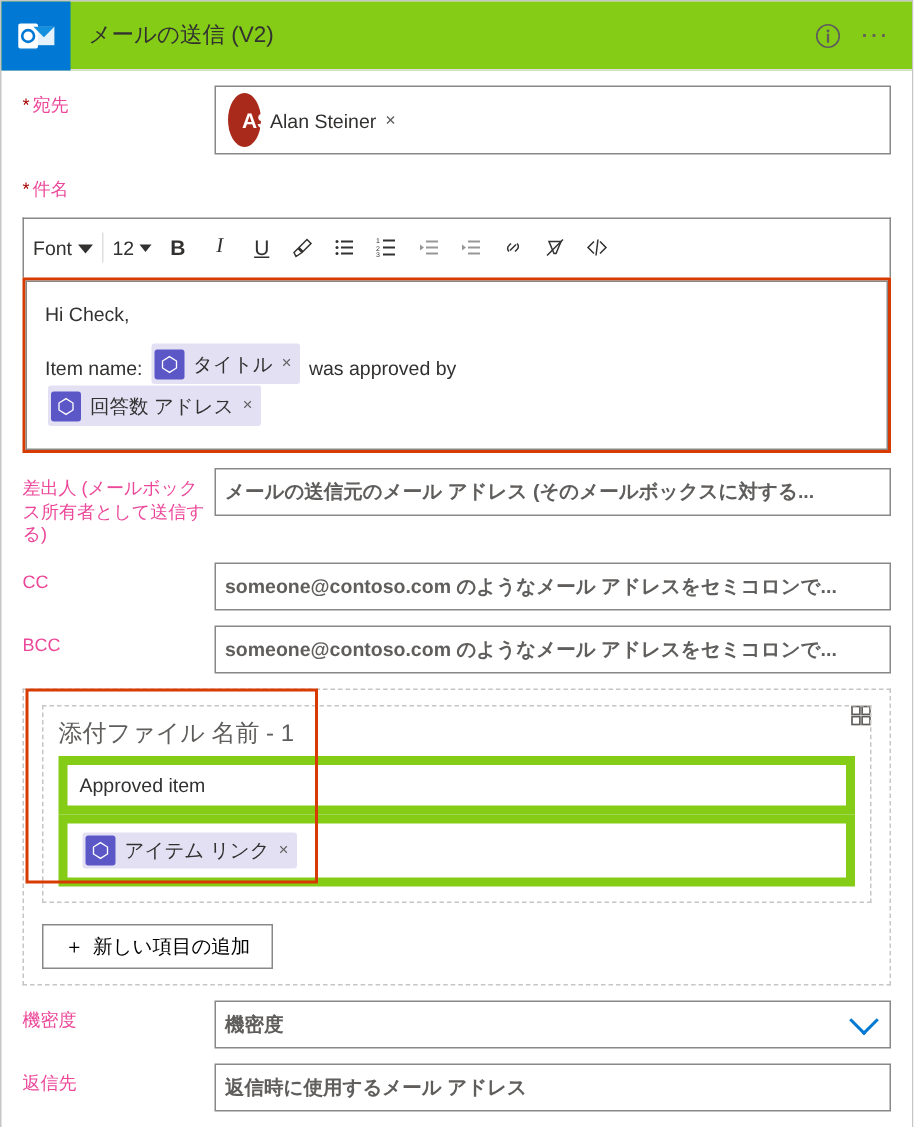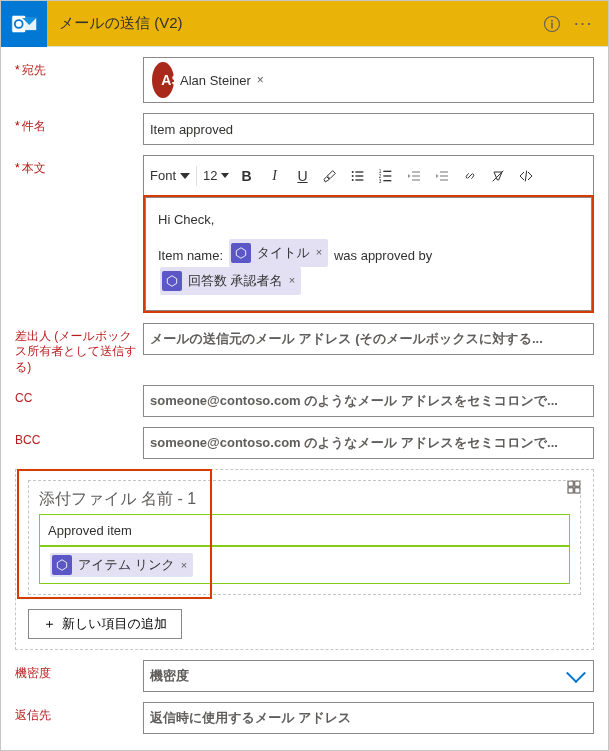--- a/index.html
+++ b/index.html
@@ -11,21 +11,21 @@
     color: #323130;
   }
   .card {
     width: 609px;
     border: 1px solid #c8c6c4;
     background: #fff;
   }
   .header {
     display: flex;
     align-items: center;
-    background: #eab308;
+    background: #84cc16;
     border-bottom: 1px solid #e1dfdd;
     height: 46px;
     padding: 0 8px 0 0;
   }
   .app-icon {
     width: 46px;
     height: 46px;
     background: #0078d4;
     display: flex;
     align-items: center;
@@ -53,21 +53,21 @@
   .row {
     display: flex;
     align-items: flex-start;
     margin-bottom: 10px;
   }
   .label-col {
     width: 128px;
     min-width: 128px;
     padding-top: 6px;
     font-size: 12px;
-    color: #b91c1c;
+    color: #ec4899;
     line-height: 1.3;
   }
   .label-col.req::before {
     content: "*";
     color: #a80000;
     margin-right: 2px;
   }
   .field-col {
     flex: 1;
     min-width: 0;
@@ -227,21 +227,21 @@
     border: 1px dashed #c8c6c4;
     padding: 8px 10px 10px 10px;
     margin-bottom: 10px;
   }
   .attach-label {
     font-size: 16px;
     color: #605e5c;
     margin-bottom: 4px;
   }
   .attach-input {
-    border:1px solid #84cc16;
+    border:6px solid #84cc16;
     padding: 6px 8px;
     min-height: 32px;
     display:flex;
     align-items:center;
     font-size:13px;
   }
   .add-btn {
     display:inline-flex;
     align-items:center;
     gap:6px;
@@ -296,29 +296,23 @@
             <span class="avatar">AS</span>
             <span>Alan Steiner</span>
             <span class="remove">×</span>
           </span>
         </div>
       </div>
     </div>
 
     <div class="row">
       <div class="label-col req">件名</div>
-      <div class="field-col">
-        <div class="field-box">
-          <span>Item approved</span>
-        </div>
-      </div>
-    </div>
-
-    <div class="row">
-      <div class="label-col req">本文</div>
+    </div>
+
+    <div class="row">
       <div class="field-col">
         <div class="toolbar">
           <span class="font-label">Font</span>
           <span class="sep"></span>
           <span class="fs">
               <span>12</span>
             </span>
           <span class="tb-btn" style="font-weight:bold">B</span>
           <span class="tb-btn" style="font-style:italic;font-family:serif">I</span>
           <span class="tb-btn" style="text-decoration:underline">U</span>
@@ -396,21 +390,21 @@
               </span>
               <span> was approved by </span>
             </div>
             <div>
               <span class="token">
                 <span class="tok-ico">
                     <svg viewBox="0 0 24 24">
                       <path d="M12 3l8 5v8l-8 5-8-5V8z" fill="none" stroke="#fff" stroke-width="1.5"></path>
                     </svg>
                   </span>
-                <span>回答数 承認者名</span>
+                <span>回答数 アドレス</span>
                 <span class="remove">×</span>
               </span>
             </div>
           </div>
         </div>
       </div>
     </div>
 
     <div class="row">
       <div class="label-col">差出人 (メールボックス所有者として送信する)</div>

